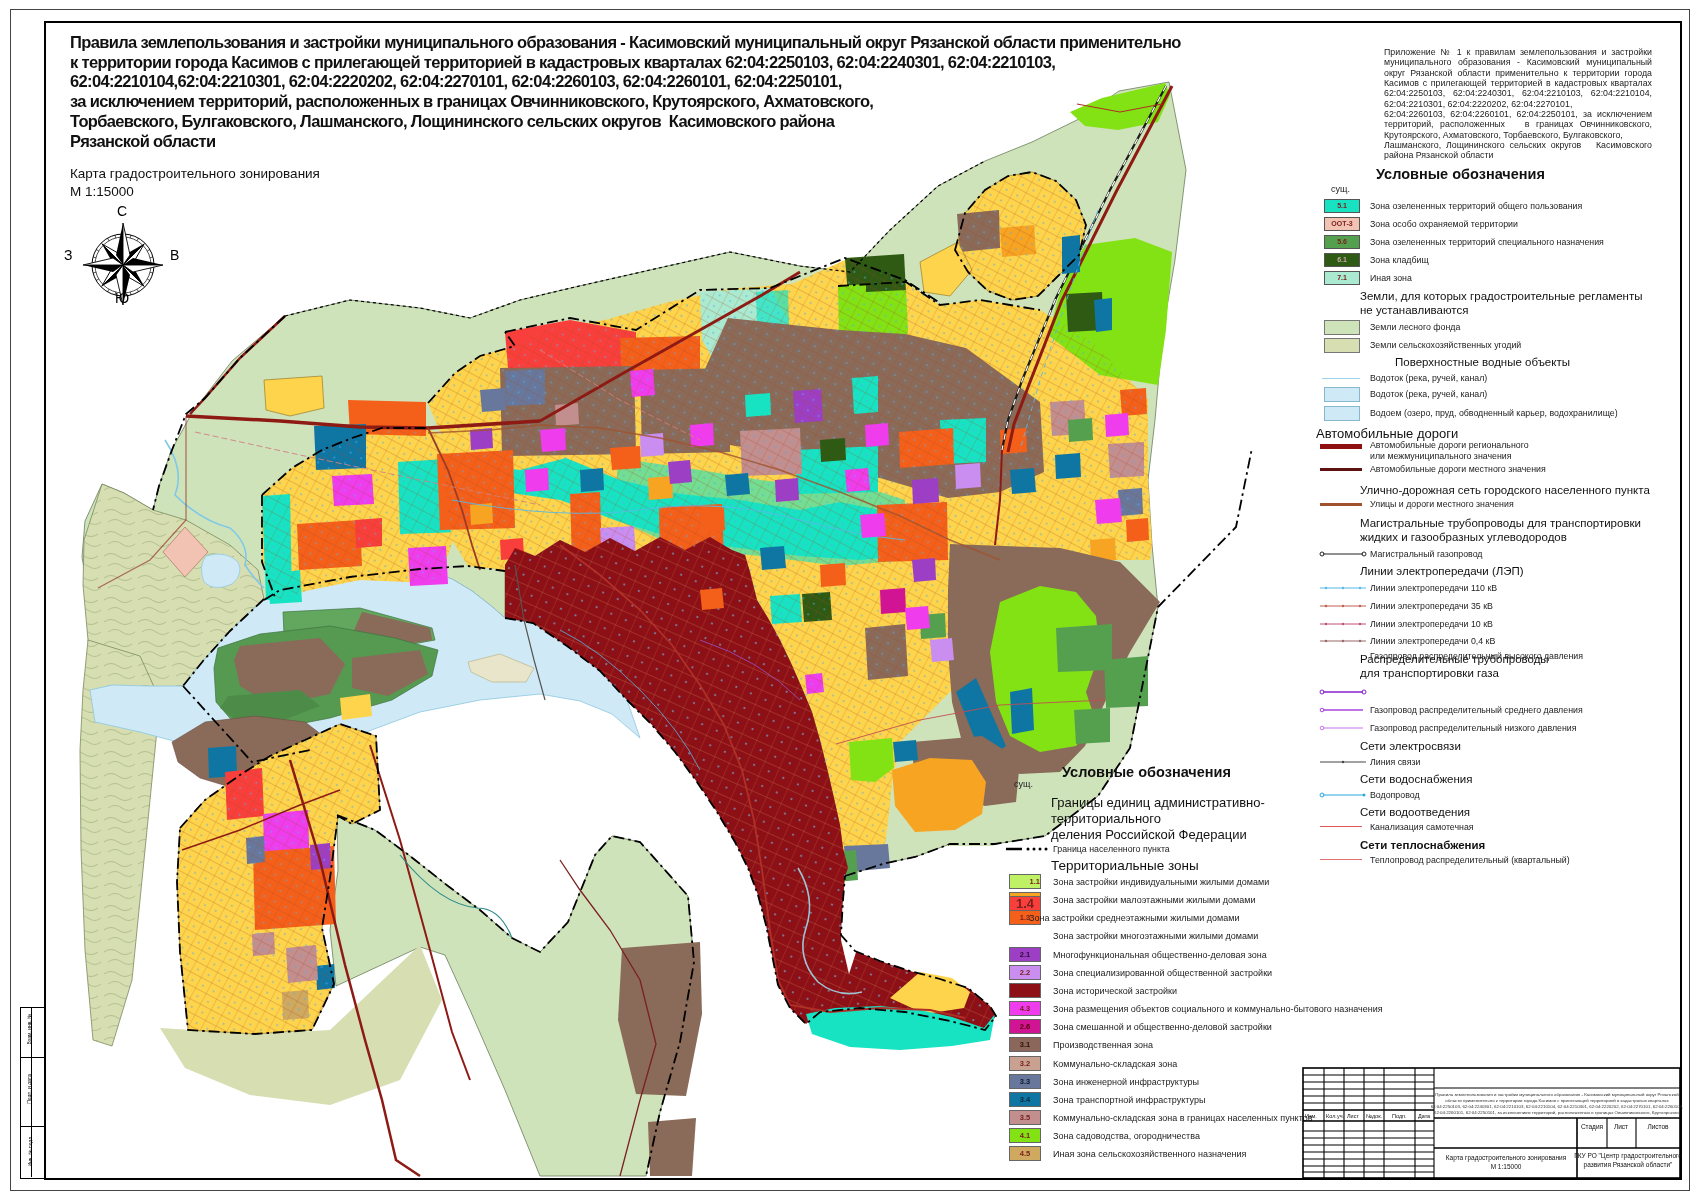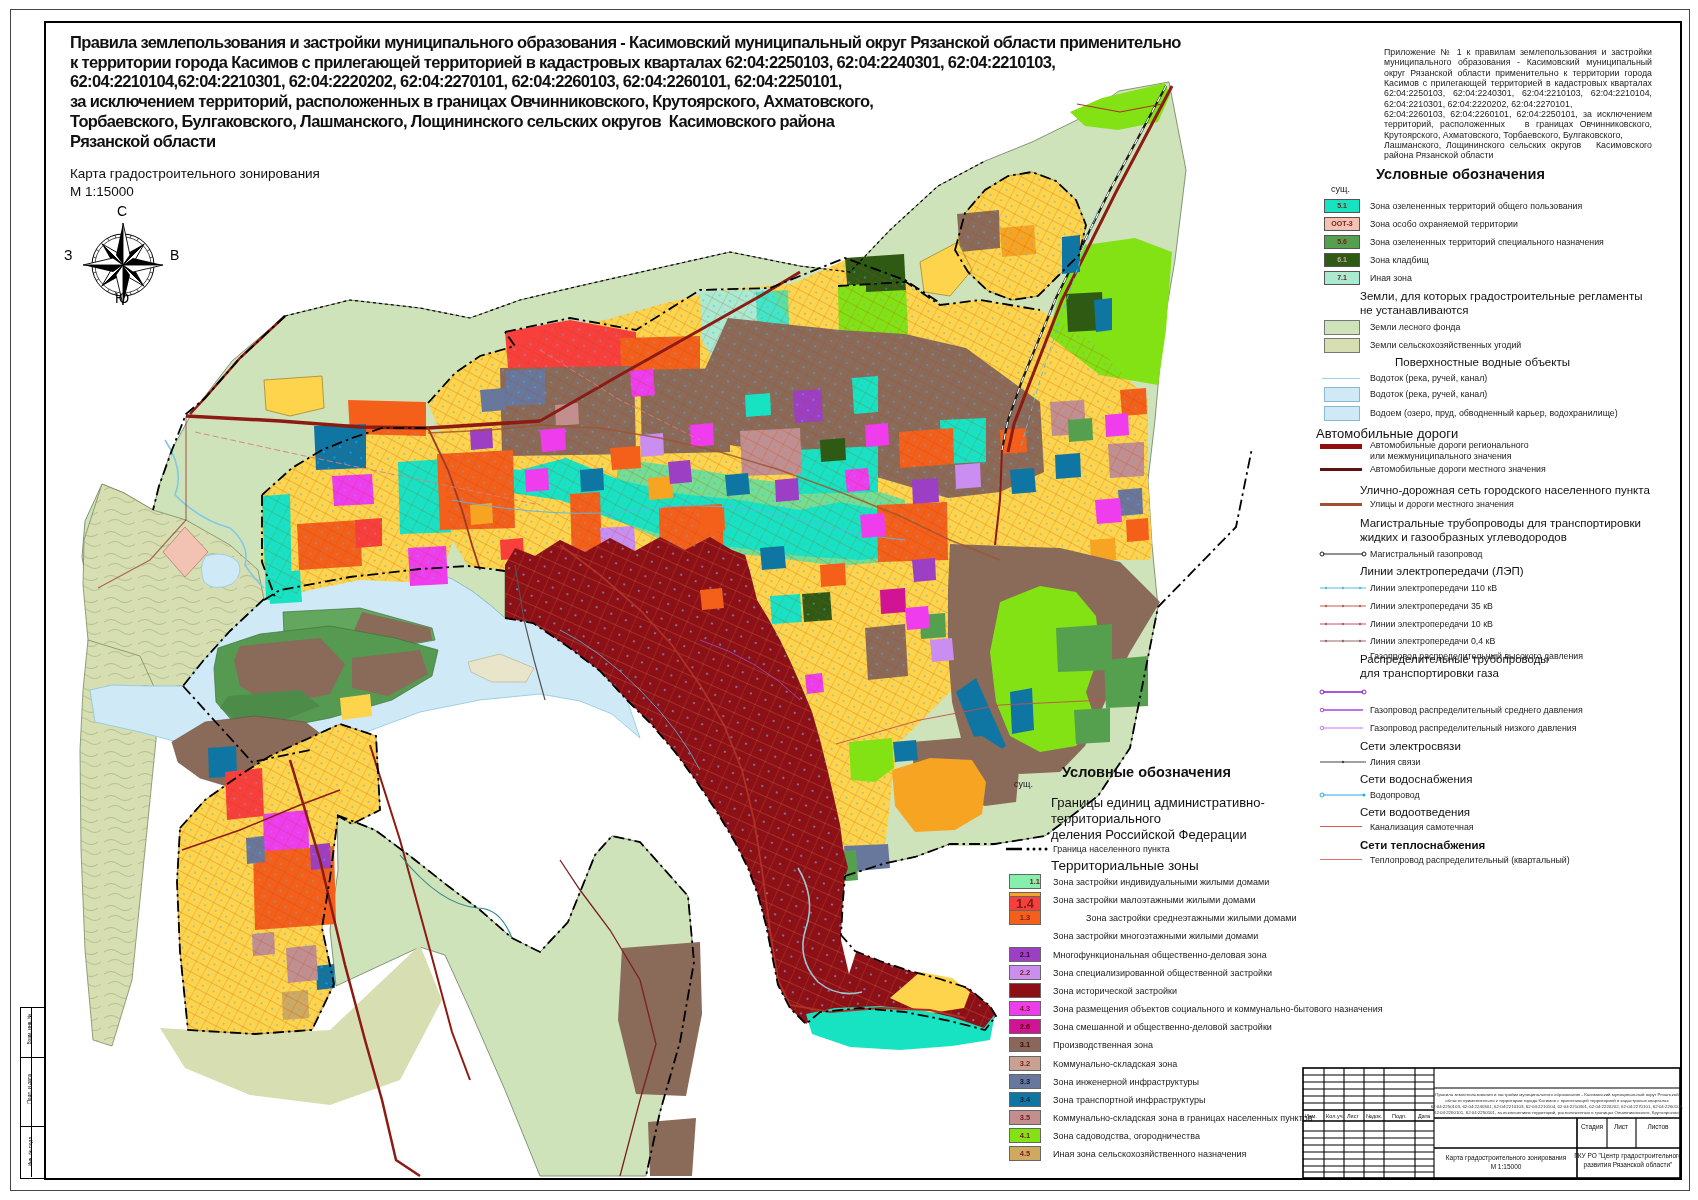--- a/index.html
+++ b/index.html
@@ -532,26 +532,26 @@
     <line x1="0" y1="4" x2="16" y2="4" stroke="#000" stroke-width="2.5"></line>
     <circle cx="22" cy="4" r="1.5" fill="#000"></circle>
     <circle cx="28" cy="4" r="1.5" fill="#000"></circle>
     <circle cx="34" cy="4" r="1.5" fill="#000"></circle>
     <circle cx="40" cy="4" r="1.5" fill="#000"></circle>
   </svg>
 <div class="abs" style="left:1053px;top:844px;font-size:8.8px;color:#222;">Граница населенного пункта</div>
 
 <div class="abs" style="left:1051px;top:858px;font-size:13.5px;color:#111;">Территориальные зоны</div>
 
-<div class="abs" style="left:1009px;top:874px;width:30px;height:13px;background:#86efac;border:0.5px solid #666;font-size:7.5px;font-weight:bold;text-align:right;line-height:13px;color:#7a2020;">1.1</div>
+<div class="abs" style="left:1009px;top:874px;width:30px;height:13px;background:#bef264;border:0.5px solid #666;font-size:7.5px;font-weight:bold;text-align:right;line-height:13px;color:#7a2020;">1.1</div>
 <div class="abs" style="left:1053px;top:877px;font-size:9px;color:#222;">Зона застройки индивидуальными жилыми домами</div>
 <div class="abs" style="left:1009px;top:892px;width:30px;height:13px;background:#f7a423;border:0.5px solid #666;font-size:7.5px;font-weight:bold;text-align:center;line-height:13px;color:#7a2020;">1.2</div>
 <div class="abs" style="left:1053px;top:895px;font-size:9px;color:#222;">Зона застройки малоэтажными жилыми домами</div>
 <div class="abs" style="left:1009px;top:910px;width:30px;height:13px;background:#f4601a;border:0.5px solid #666;font-size:7.5px;font-weight:bold;text-align:center;line-height:13px;color:#7a2020;">1.3</div>
-<div class="abs" style="left:1086px;top:913px;font-size:9px;color:#222;">Зона застройки среднеэтажными жилыми домами</div>
+<div class="abs" style="left:1029px;top:913px;font-size:9px;color:#222;">Зона застройки среднеэтажными жилыми домами</div>
 <div class="abs" style="left:1009px;top:896px;width:30px;height:13px;background:#f93f3b;border:0.5px solid #666;font-size:13px;font-weight:bold;text-align:center;line-height:13px;color:#7a2020;">1.4</div>
 <div class="abs" style="left:1053px;top:931px;font-size:9px;color:#222;">Зона застройки многоэтажными жилыми домами</div>
 <div class="abs" style="left:1009px;top:947px;width:30px;height:13px;background:#9c3fc4;border:0.5px solid #666;font-size:7.5px;font-weight:bold;text-align:center;line-height:13px;color:#30club;color:#2b0a33;">2.1</div>
 <div class="abs" style="left:1053px;top:950px;font-size:9px;color:#222;">Многофункциональная общественно-деловая зона</div>
 <div class="abs" style="left:1009px;top:965px;width:30px;height:13px;background:#c98ef0;border:0.5px solid #666;font-size:7.5px;font-weight:bold;text-align:center;line-height:13px;color:#7a2020;">2.2</div>
 <div class="abs" style="left:1053px;top:968px;font-size:9px;color:#222;">Зона специализированной общественной застройки</div>
 <div class="abs" style="left:1009px;top:983px;width:30px;height:13px;background:#8c1015;border:0.5px solid #666;"></div>
 <div class="abs" style="left:1053px;top:986px;font-size:9px;color:#222;">Зона исторической застройки</div>
 <div class="abs" style="left:1009px;top:1001px;width:30px;height:13px;background:#ef3ced;border:0.5px solid #666;font-size:7.5px;font-weight:bold;text-align:center;line-height:13px;color:#7a2020;">4.3</div>
 <div class="abs" style="left:1053px;top:1004px;font-size:9px;color:#222;">Зона размещения объектов социального и коммунально-бытового назначения</div>

